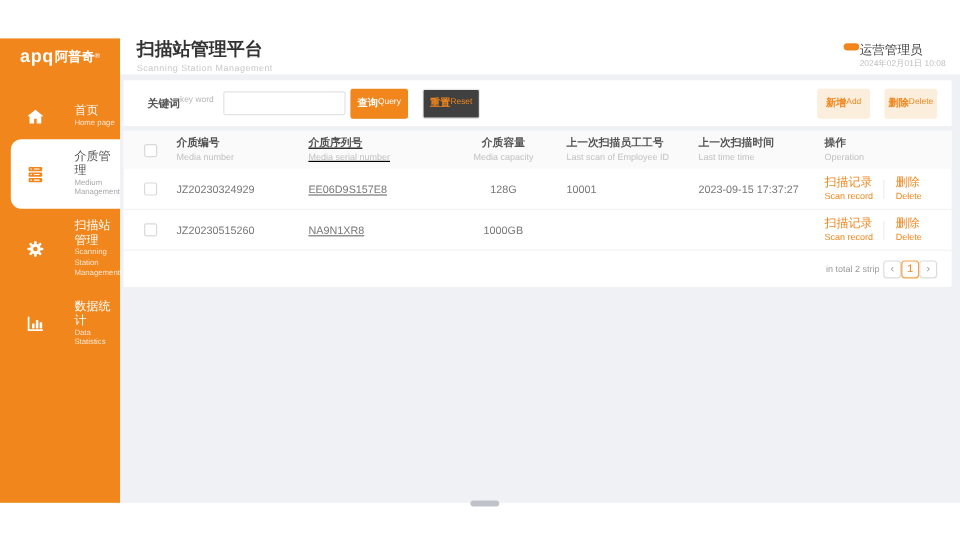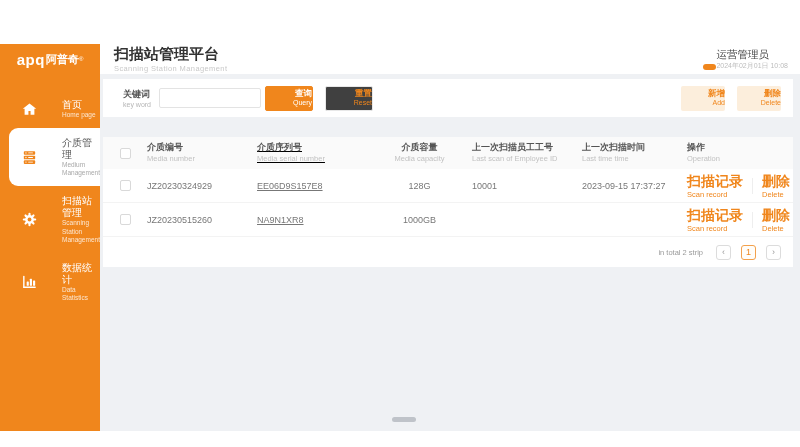--- a/index.html
+++ b/index.html
@@ -1,21 +1,21 @@
 <!DOCTYPE html>
 <html><head>
 <meta charset="utf-8">
 <style>
   * { margin:0; padding:0; box-sizing:border-box; }
   body { background:#fff; }
   #stage {
     position:relative; width:800px; height:447px; background:#ffffff;
     font-family:"Liberation Sans", sans-serif; overflow:hidden;
   }
-  .app { position:absolute; top:44px; left:0; width:800px; height:387px; display:flex; }
+  .app { position:absolute; top:32px; left:0; width:800px; height:387px; display:flex; }
 
   
   .sidebar { width:100px; background:#F0861C; display:flex; flex-direction:column; flex-shrink:0; }
   .logo { height:30px; display:flex; align-items:center; justify-content:center; color:#fff; white-space:nowrap; }
   .logo .brand { font-size:15px; font-weight:bold; letter-spacing:.5px; }
   .logo .brand-cn { font-size:11px; font-weight:bold; margin-left:1px; }
   .logo .reg { font-size:6px; vertical-align:top; }
   .nav { padding-top:16px; display:flex; flex-direction:column; }
   .nav-item { display:flex; align-items:center; gap:24px; padding:9px 2px 9px 11px; margin-left:9px;
               color:#fff; border-radius:9px 0 0 9px; cursor:pointer; }
@@ -26,66 +26,66 @@
   .nav-item.active { background:#ffffff; }
   .nav-item.active .nav-icon { color:#F0861C; }
   .nav-item.active .zh { color:#555; }
   .nav-item.active .en { color:#a8a8a8; }
 
   
   .main { flex:1; display:flex; flex-direction:column; min-width:0; }
   .header { height:30px; background:#fff; display:flex; align-items:flex-start; padding:2px 12px 0 14px; }
   .title-block .title { font-size:15px; font-weight:bold; color:#333; line-height:1.1; }
   .title-block .subtitle { font-size:7.5px; color:#c9c9c9; letter-spacing:.4px; margin-top:1px; }
-  .user-block { margin-left:auto; display:flex; align-items:flex-end; gap:0; padding-top:2px; }
+  .user-block { margin-left:auto; display:flex; align-items:flex-start; gap:0; padding-top:2px; }
   .avatar { width:13px; height:6px; border-radius:3px; background:#F0861C; }
   .user-text { display:flex; flex-direction:column; }
   .user-name { font-size:10.5px; color:#444; line-height:1.2; }
   .user-date { font-size:7px; color:#bdbdbd; line-height:1.3; }
 
   .content { flex:1; background:#EFF1F4; padding:5px 7px 0 3px; min-width:0; }
 
   
   .filter-card { background:#fff; height:38px; display:flex; align-items:center; padding:0 12px 0 20px; }
-  .kw-label { display:flex; flex-direction:column; margin-right:8px; }
+  .kw-label { display:flex; flex-direction:row; margin-right:8px; }
   .kw-label .zh { font-size:9px; color:#555; font-weight:bold; }
   .kw-label .en { font-size:7px; color:#b5b5b5; }
   .kw-input { width:102px; height:20px; border:1px solid #e3e3e3; border-radius:2px; font-size:9px; padding:0 5px;
               outline:none; color:#555; background:#fff; }
-  .btn { display:flex; flex-direction:column; align-items:flex-end; justify-content:center; width:48px; height:25px;
+  .btn { display:flex; flex-direction:row; align-items:center; justify-content:center; width:48px; height:25px;
          border-radius:2px; cursor:pointer; line-height:1.15; }
   .btn .zh { font-size:8.5px; font-weight:bold; }
   .btn .en { font-size:7px; }
   .btn-query { background:#F0861C; color:#fff; margin-left:4px; border:1px solid #F0861C; }
   .btn-reset { background:#404040; color:#F0861C; border:1px solid #e8e8e8; margin-left:12px; }
   .btn-soft  { background:#FCEEDC; color:#F0861C; border:none; width:44px; }
   .btn-add { margin-left:auto; }
   .btn-del { margin-left:12px; }
 
   
-  .table-card { background:#fff; margin-top:20px; }
+  .table-card { background:#fff; margin-top:4px; }
   .trow { display:flex; align-items:center; }
   .thead { height:32px; background:#FAFAFA; }
   .tbody-row { height:34px; border-bottom:1px solid #f3f3f3; }
   .c-check { width:44px; display:flex; justify-content:center; }
   .c1 { width:110px; } .c2 { width:110px;text-decoration:underline; } .c3 { width:105px;text-align:center; }
   .c4 { width:110px; } .c5 { width:105px; } .c6 { flex:1; }
   .hcell { display:flex; flex-direction:column; }
   .hcell .zh { font-size:9px; color:#555; font-weight:bold; line-height:1.3; }
   .hcell .en { font-size:7.5px; color:#c2c2c2; line-height:1.3; }
   .cell { font-size:9px; color:#777; }
   .checkbox { width:11px; height:11px; border:1px solid #d9d9d9; border-radius:2px; background:#fff; cursor:pointer; }
   .ops { display:flex; align-items:center; gap:9px; }
   .op-link { display:flex; flex-direction:column; color:#F0861C; cursor:pointer; }
-  .op-link .zh { font-size:14px; font-weight:bold; line-height:1.3; }
+  .op-link .zh { font-size:10px; font-weight:normal; line-height:1.3; }
   .op-link .en { font-size:7.5px; line-height:1.3; }
   .op-divider { width:1px; height:16px; background:#eee; }
 
   
-  .pagination { display:flex; align-items:center; justify-content:flex-end; gap:10px; height:30px; padding-right:12px; }
+  .pagination { display:flex; align-items:center; justify-content:flex-end; gap:0; height:30px; padding-right:12px; }
   .pg-total { font-size:7.5px; color:#9a9a9a; margin-right:3px; }
   .pg-btn { width:15px; height:15px; border:1px solid #dcdcdc; border-radius:3px; background:#fff;
             display:flex; align-items:center; justify-content:center; font-size:9px; color:#9a9a9a; cursor:pointer; }
   .pg-btn.current { border-color:#F3A14C; color:#F0861C; background:#fffdf9; }
 
   .hscroll-thumb { position:absolute; left:392px; top:417px; width:24px; height:5px; border-radius:3px; background:#bfc3c9; }
 </style>
 </head>
 <body>
 

